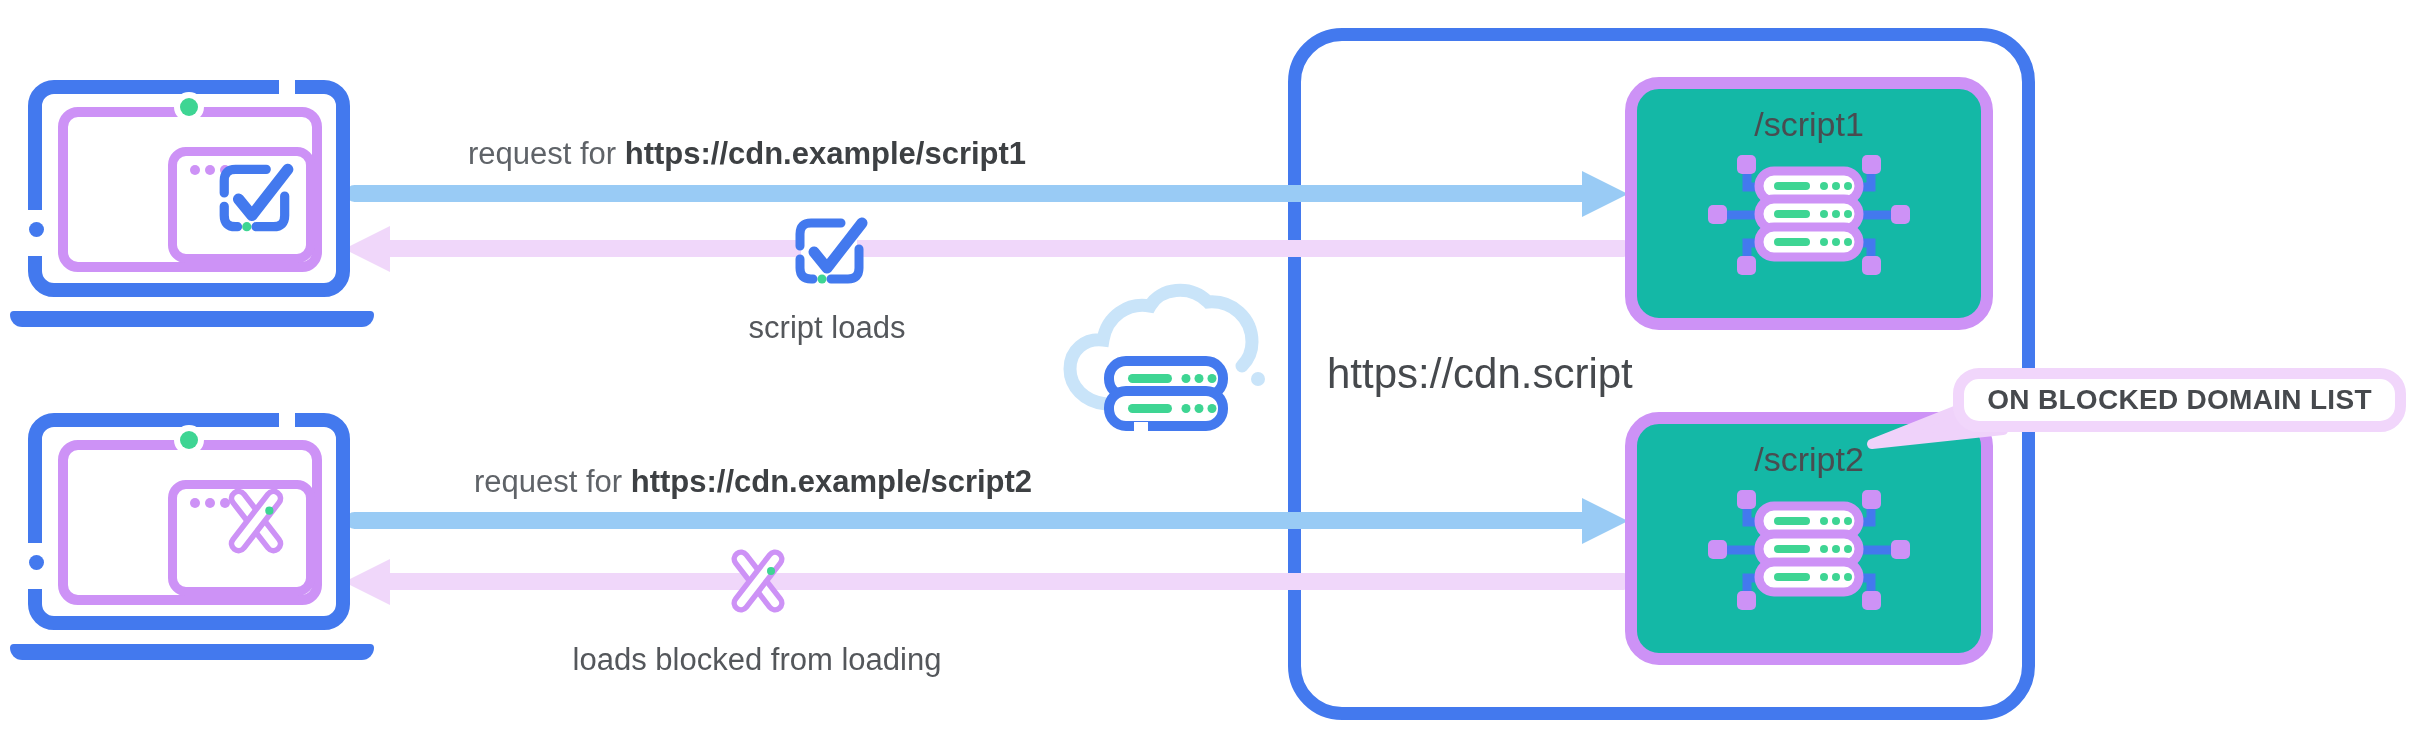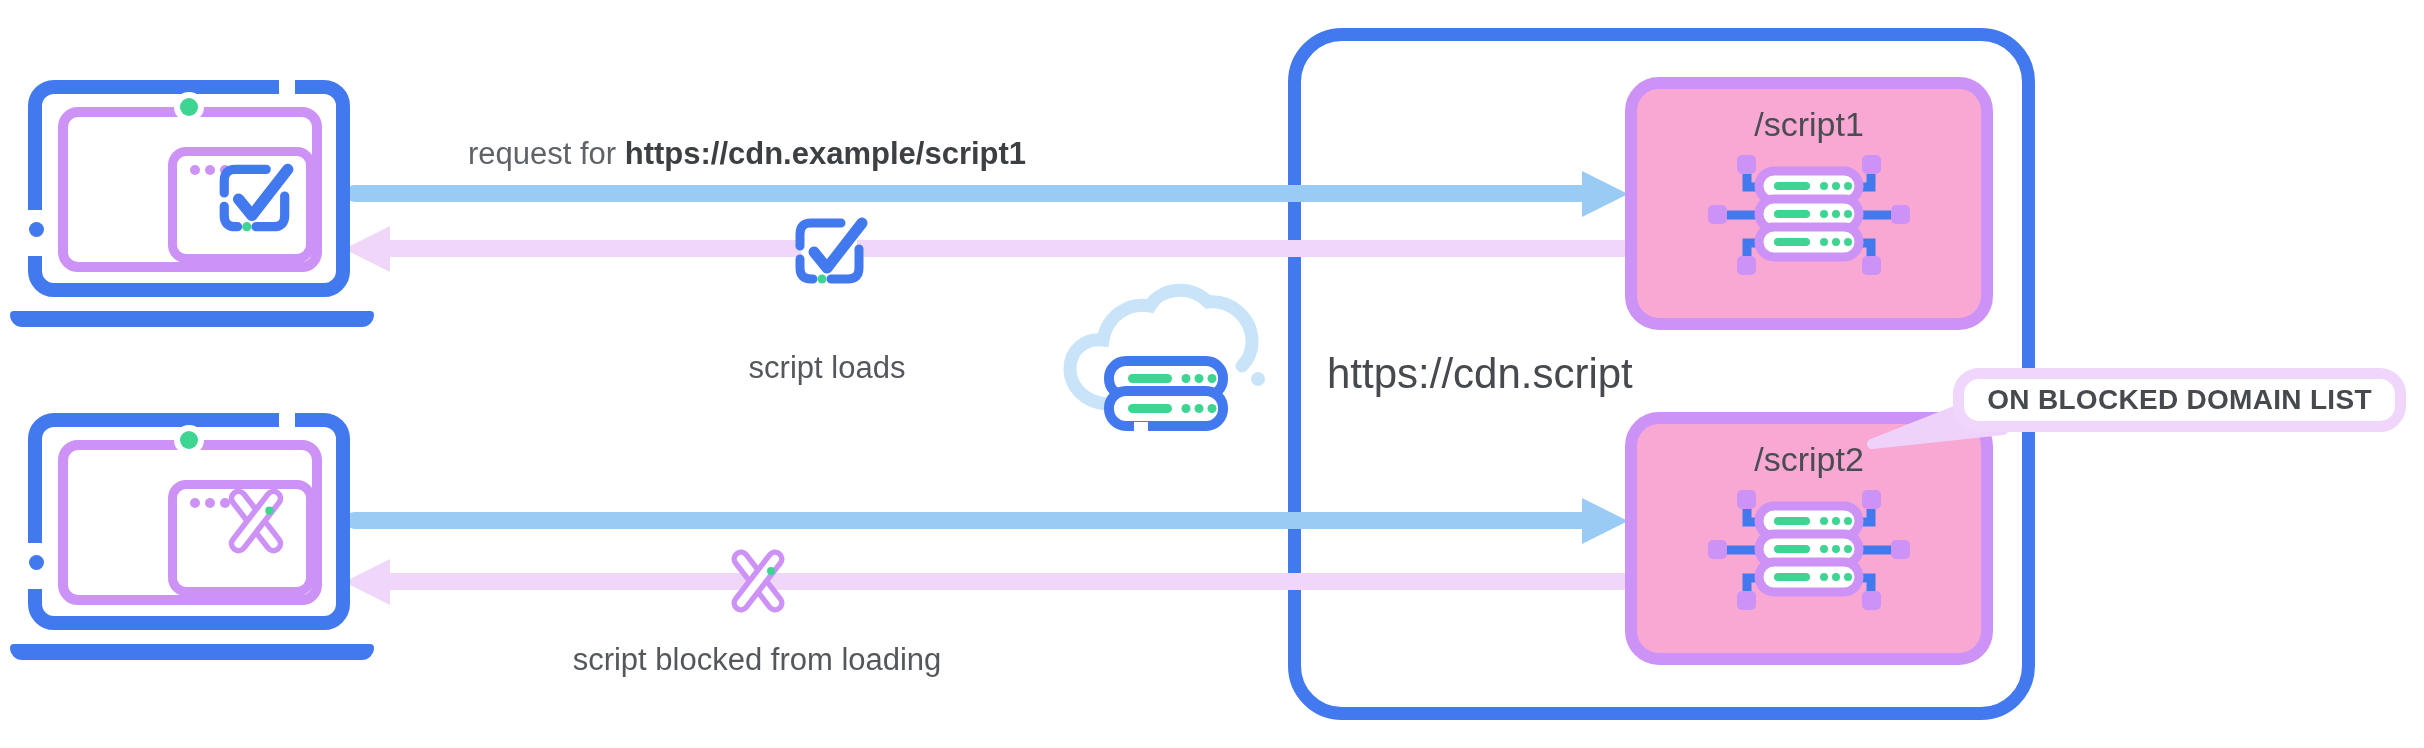--- a/index.html
+++ b/index.html
@@ -41,21 +41,21 @@
   
   .req-label{position:absolute;width:740px;text-align:center;font-size:31px;color:var(--c-text-gray);z-index:4;white-space:nowrap;}
   .req-label b{color:var(--c-text-dark);font-weight:bold;}
   .result-label{position:absolute;width:400px;text-align:center;font-size:31px;color:#54575B;z-index:4;white-space:nowrap;}
   .domain-label{position:absolute;font-size:42px;color:#46494D;z-index:2;white-space:nowrap;}
 
   
   .cdn-box{position:absolute;left:1288px;top:28px;width:747px;height:692px;box-sizing:border-box;
            border:13px solid var(--c-blue);border-radius:54px;z-index:1;background:#fff;}
   .endpoint{position:absolute;left:1625px;width:368px;height:253px;box-sizing:border-box;
-            border:12px solid var(--c-purple);border-radius:34px;background:#f9a8d4;z-index:3;
+            border:12px solid var(--c-purple);border-radius:34px;background:#14b8a6;z-index:3;
             display:flex;flex-direction:column;align-items:center;}
   .endpoint .ep-title{margin-top:16px;font-size:34px;color:#494C50;}
   .endpoint svg{margin-top:10px;}
 
   
   .callout-tail{position:absolute;left:1860px;top:386px;z-index:5;}
   .callout{position:absolute;left:1953px;top:368px;width:453px;height:64px;box-sizing:border-box;
            border:11px solid var(--c-callout-border);border-radius:26px;background:#fff;z-index:6;
            display:flex;align-items:center;justify-content:center;}
   .callout span{font-size:28px;font-weight:bold;color:#46494D;letter-spacing:.3px;white-space:nowrap;}
@@ -140,33 +140,34 @@
   <svg class="icon-layer" style="left:790px;top:210px;" width="82" height="78" viewBox="0 0 82 78">
     <rect x="11" y="15" width="56" height="53" rx="9" class="fW"></rect>
     <g fill="none" class="sB" stroke-width="9" stroke-linecap="round">
       <path d="M 51,13 H 21 Q 10,13 10,24 V 36"></path>
       <path d="M 10,49 V 58 Q 10,69 21,69 H 23"></path>
       <path d="M 41,69 H 58 Q 69,69 69,58 V 39"></path>
     </g>
     <circle cx="32" cy="69" r="4.5" class="fG"></circle>
     <path d="M 24,42 L 37,58 L 72,13" fill="none" class="sB" stroke-width="11" stroke-linecap="round" stroke-linejoin="round"></path>
   </svg>
-  <div class="result-label" style="left:627px;top:310px;margin-top:40px;">script loads</div>
-
+  <div class="result-label" style="left:627px;top:310px;">script loads</div>
+
+  <div class="req-label" style="left:383px;top:464px;"><span>request for </span><b>https://cdn.example/script2</b></div>
 
   <svg class="icon-layer" style="left:726px;top:546px;" width="64" height="70" viewBox="0 0 64 70">
     <g stroke-linecap="round" fill="none">
       <path d="M 15,13 L 49,57" class="sP" stroke-width="19"></path>
       <path d="M 15,13 L 49,57" class="sW" stroke-width="8"></path>
       <path d="M 49,13 L 15,57" class="sP" stroke-width="19"></path>
       <path d="M 49,13 L 15,57" class="sW" stroke-width="8"></path>
     </g>
     <circle cx="45" cy="25" r="4" class="fG"></circle>
   </svg>
-  <div class="result-label" style="left:557px;top:642px;">script blocked from loading</div>
+  <div class="result-label" style="left:557px;top:642px;">loads blocked from loading</div>
 
   <svg class="icon-layer" style="left:1062px;top:276px;z-index:2;" width="210" height="158" viewBox="0 0 210 158">
     <path d="M 44,128 C 22,126 8,110 8,93 C 8,74 23,62 41,64 C 45,40 66,26 88,30 C 98,12 128,8 146,26 C 170,24 190,42 190,66 C 190,76 186,84 180,90" fill="none" class="sC" stroke-width="13" stroke-linecap="round"></path>
     <circle cx="196" cy="103" r="7" class="fC"></circle>
     <rect x="47" y="85" width="114" height="35" rx="17" class="fW sB" stroke-width="10"></rect>
     <rect x="66" y="98" width="44" height="9" rx="4.5" class="fG"></rect>
     <circle cx="124" cy="102.5" r="4.5" class="fG"></circle>
       <circle cx="137" cy="102.5" r="4.5" class="fG"></circle>
       <circle cx="150" cy="102.5" r="4.5" class="fG"></circle>
     <rect x="47" y="115" width="114" height="35" rx="17" class="fW sB" stroke-width="10"></rect>

